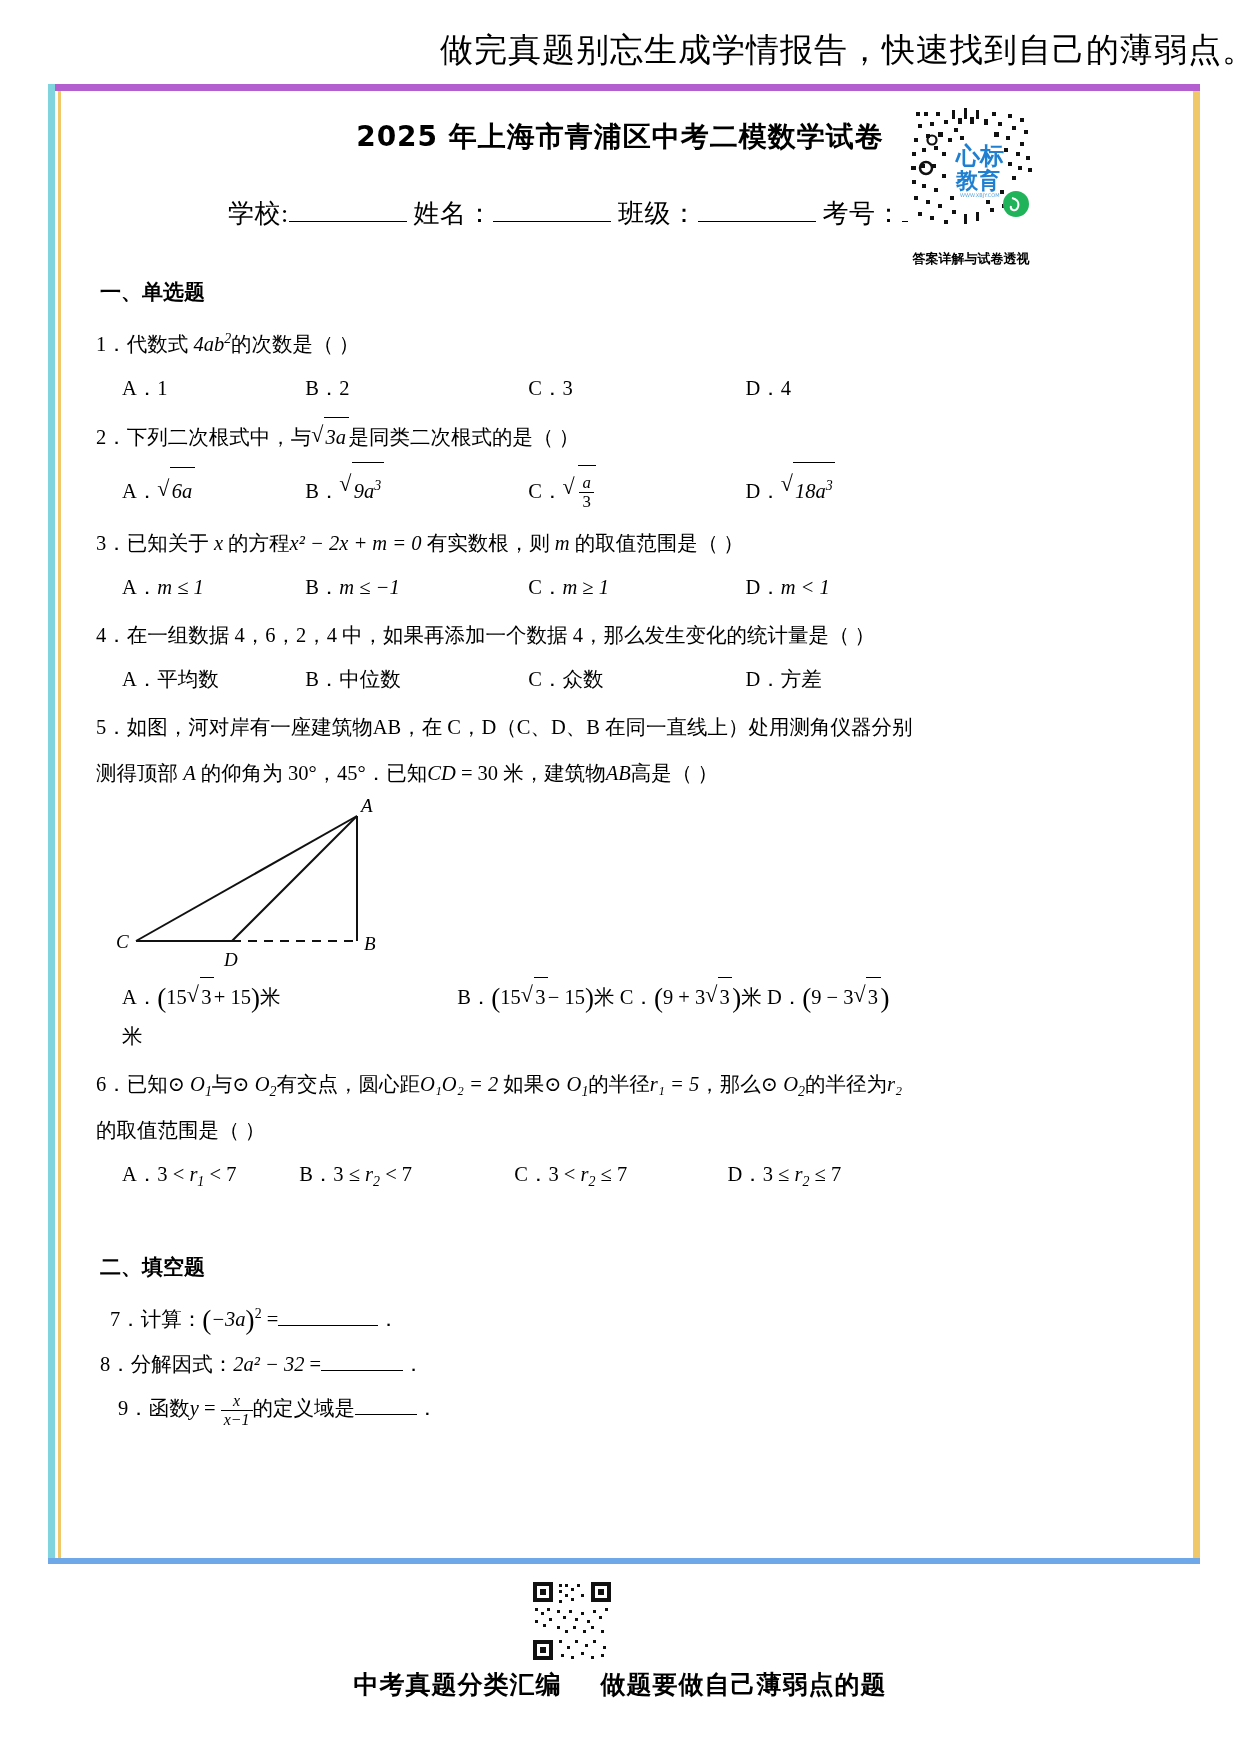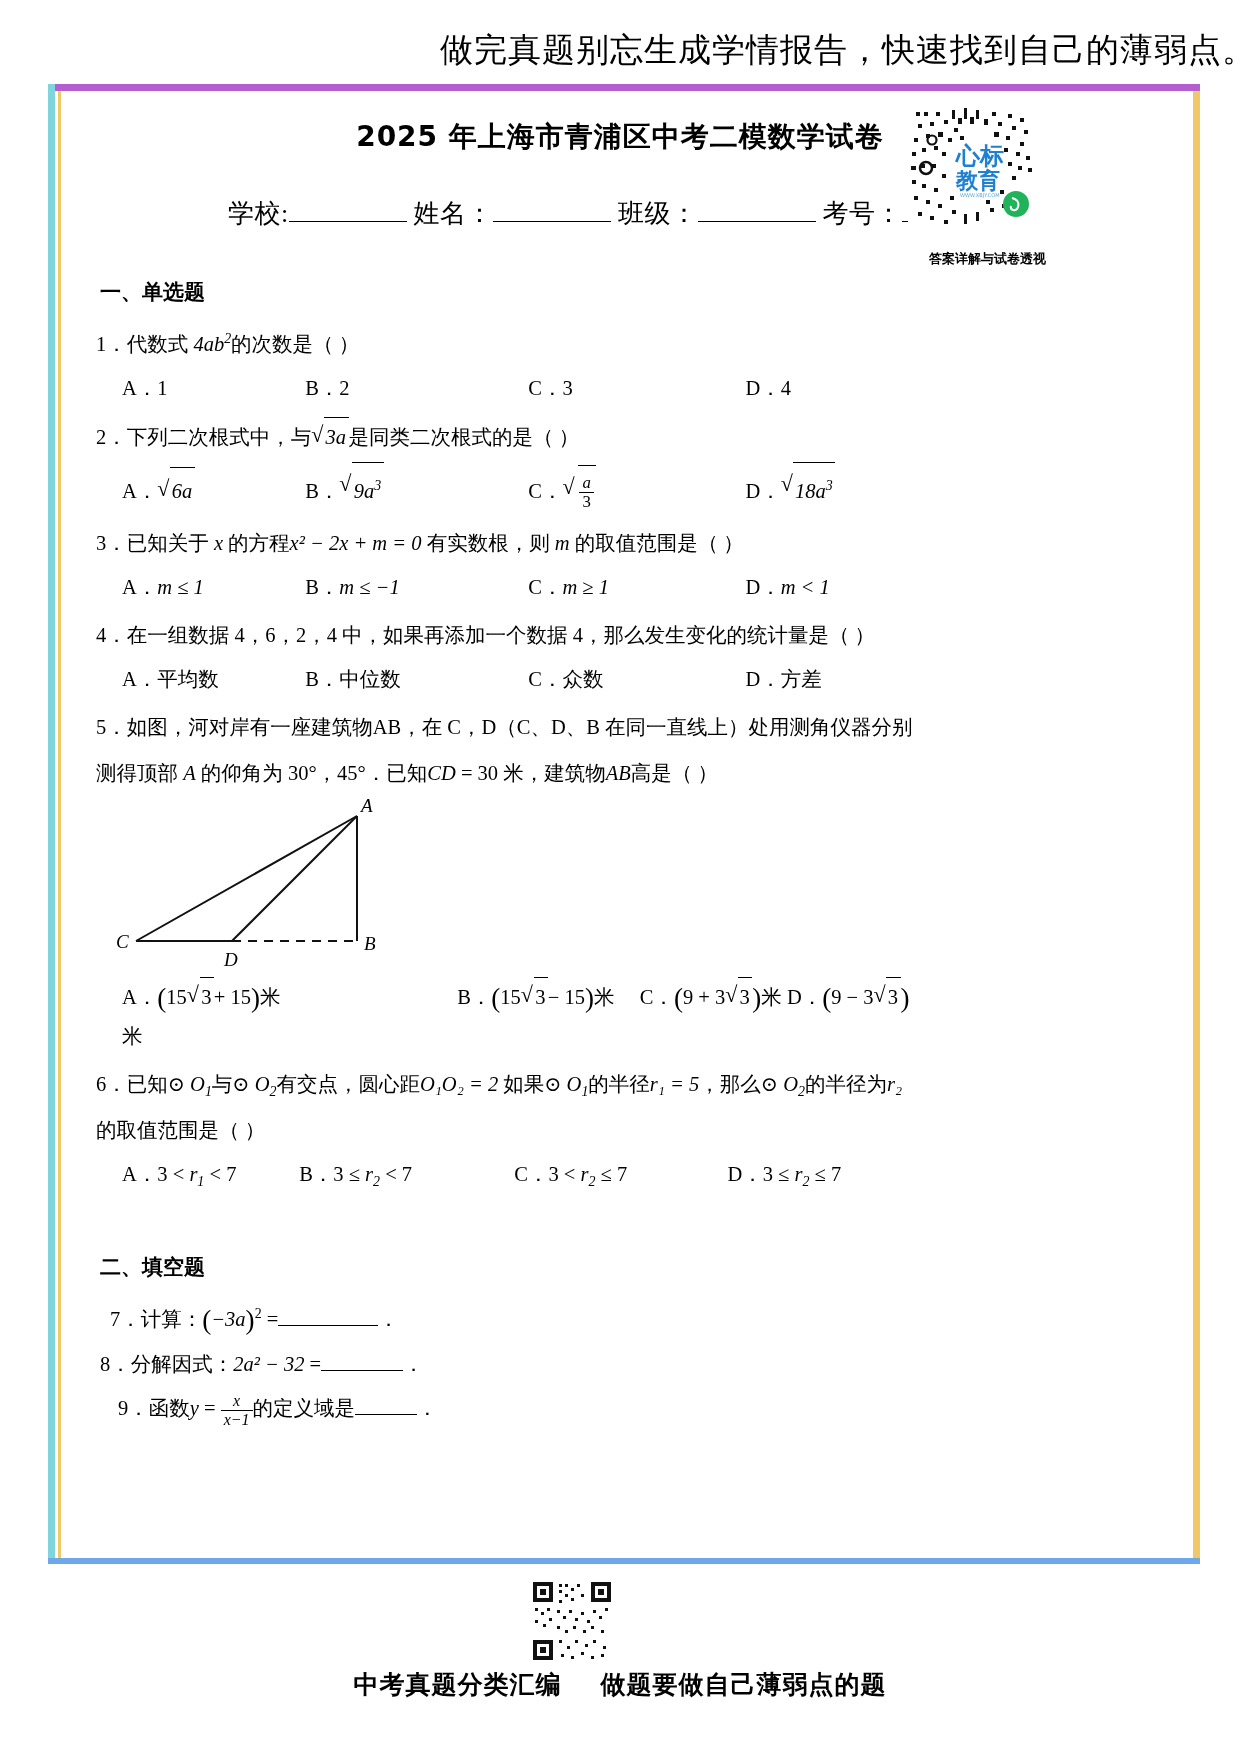--- a/index.html
+++ b/index.html
@@ -80,21 +80,21 @@
     text-align:center; font-size:26px; letter-spacing:0.5px;
     font-family:"Liberation Serif",serif;
   }
   .id-line .blank { display:inline-block; border-bottom:1.5px solid #000; width:118px; }
   .id-line .blank.short { width:110px; }
 
   
   .qr-box { position:absolute; left:908px; top:104px; width:128px; height:128px; }
   .qr-caption {
     position:absolute; left:896px; top:250px; width:150px;
-    text-align:right; font-size:13px; font-weight:bold;
+    text-align:center; font-size:13px; font-weight:bold;
     font-family:"DejaVu Sans",sans-serif;
   }
 
   
   .content { position:absolute; left:96px; top:278px; width:1000px; }
   .sec-head {
     font-family:"DejaVu Sans","Liberation Sans",sans-serif;
     font-weight:bold; font-size:21px; margin:0 0 14px 4px;
   }
   .qtext { font-size:20.5px; line-height:38px; margin:0 0 6px 0; }
@@ -299,21 +299,21 @@
     </svg>
   </div>
 
   <div class="opts" style="margin-bottom:0">
     <span class="opt" style="width:330px">
       <span>A．</span><span class="paren-big">(</span><span>15</span><span class="rad"><span class="bar">3</span></span><span>+ 15</span><span class="paren-big">)</span><span>米</span>
     </span>
     <span class="opt">
       <span>B．</span><span class="paren-big">(</span><span>15</span><span class="rad"><span class="bar">3</span></span><span>− 15</span><span class="paren-big">)</span><span>米</span>
     </span>
-    <span class="opt" style="margin-left:20px">
+    <span class="opt" style="margin-left:0">
       <span>C．</span><span class="paren-big">(</span><span>9 + 3</span><span class="rad"><span class="bar">3</span></span><span class="paren-big">)</span><span>米</span>
     </span>
     <span class="opt">
       <span>D．</span><span class="paren-big">(</span><span>9 − 3</span><span class="rad"><span class="bar">3</span></span><span class="paren-big">)</span>
     </span>
   </div>
   <div class="opts"><span>米</span></div>
 
   <div class="qtext" style="margin-bottom:0">
     <span>6．</span><span>已知⊙ </span><span class="ital">O</span><sub class="ital">1</sub><span>与⊙ </span><span class="ital">O</span><sub class="ital">2</sub><span>有交点，圆心距</span><span class="ital">O₁O₂ = 2</span><span> 如果⊙ </span><span class="ital">O</span><sub class="ital">1</sub><span>的半径</span><span class="ital">r₁ = 5</span><span>，那么⊙ </span><span class="ital">O</span><sub class="ital">2</sub><span>的半径为</span><span class="ital">r₂</span>

